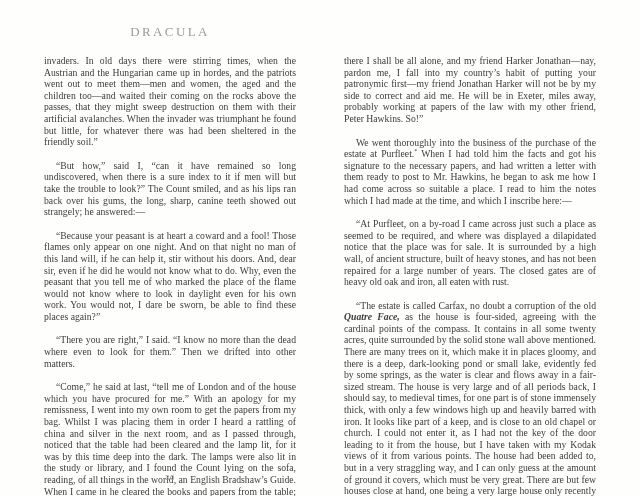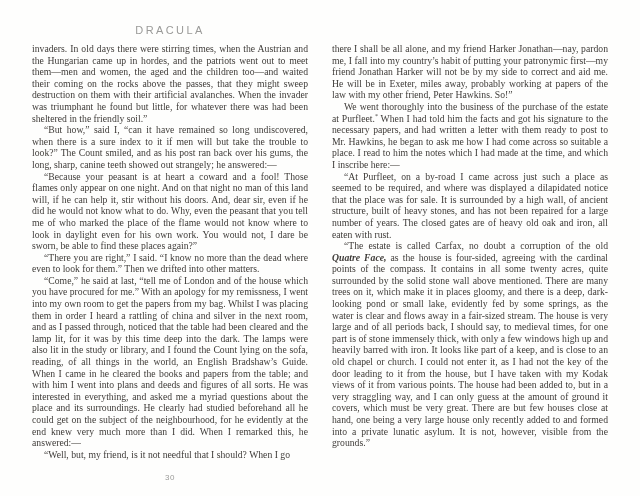--- a/index.html
+++ b/index.html
@@ -22,38 +22,38 @@
     width: 276px;
   }
   .page-left  { left: 32px; }
   .page-right { left: 332px; }
   .running-head {
     position: absolute;
     top: 24px;
     left: 0;
     right: 0;
     text-align: center;
-    font-family: Liberation Sans, sans-serif;
-    font-size: 11px;
+    font-family: Liberation Serif, serif;
+    font-size: 13px;
     letter-spacing: 2.4px;
     color: #9a9a98;
     text-transform: uppercase;
   }
   .text-block {
     position: absolute;
     top: 43px;
     left: 0;
     right: 0;
     text-align: justify;
     color: #3e3b38;
     font-size: 9.7px;
     line-height: 11.6px;
   }
   .text-block p.para {
-    margin: 0;
+    margin: 12px;
     padding: 0;
   }
   .text-block p.para.indent {
     text-indent: 12px;
   }
   .text-block sup {
     font-size: 6px;
     line-height: 0;
     vertical-align: super;
   }
@@ -75,21 +75,21 @@
 </style>
 </head>
 <body>
 
 <div class="spread">
 
   <div class="page page-left">
     <div class="running-head">DRACULA</div>
     <div class="text-block">
         <p class="para"><span>invaders. In old days there were stirring times, when the Austrian and the Hungarian came up in hordes, and the patriots went out to meet them—men and women, the aged and the children too—and waited their coming on the rocks above the passes, that they might sweep destruction on them with their artificial avalanches. When the invader was triumphant he found but little, for whatever there was had been sheltered in the friendly soil.”</span></p>
-        <p class="para indent"><span>“But how,” said I, “can it have remained so long undiscovered, when there is a sure index to it if men will but take the trouble to look?” The Count smiled, and as his post ran back over his gums, the long, sharp, canine teeth showed out strangely; he answered:—</span></p>
+        <p class="para indent"><span>“But how,” said I, “can it have remained so long undiscovered, when there is a sure index to it if men will but take the trouble to look?” The Count smiled, and as his lips ran back over his gums, the long, sharp, canine teeth showed out strangely; he answered:—</span></p>
         <p class="para indent"><span>“Because your peasant is at heart a coward and a fool! Those flames only appear on one night. And on that night no man of this land will, if he can help it, stir without his doors. And, dear sir, even if he did he would not know what to do. Why, even the peasant that you tell me of who marked the place of the flame would not know where to look in daylight even for his own work. You would not, I dare be sworn, be able to find these places again?”</span></p>
         <p class="para indent"><span>“There you are right,” I said. “I know no more than the dead where even to look for them.” Then we drifted into other matters.</span></p>
         <p class="para indent"><span>“Come,” he said at last, “tell me of London and of the house which you have procured for me.” With an apology for my remissness, I went into my own room to get the papers from my bag. Whilst I was placing them in order I heard a rattling of china and silver in the next room, and as I passed through, noticed that the table had been cleared and the lamp lit, for it was by this time deep into the dark. The lamps were also lit in the study or library, and I found the Count lying on the sofa, reading, of all things in the world, an English Bradshaw’s Guide. When I came in he cleared the books and papers from the table; and with him I went into plans and deeds and figures of all sorts. He was interested in everything, and asked me a myriad questions about the place and its surroundings. He clearly had studied beforehand all he could get on the subject of the neighbourhood, for he evidently at the end knew very much more than I did. When I remarked this, he answered:—</span></p>
         <p class="para indent"><span>“Well, but, my friend, is it not needful that I should? When I go</span></p>
       </div>
     <div class="page-number">30</div>
   </div>
 
   <div class="page page-right">
     <div class="text-block">

